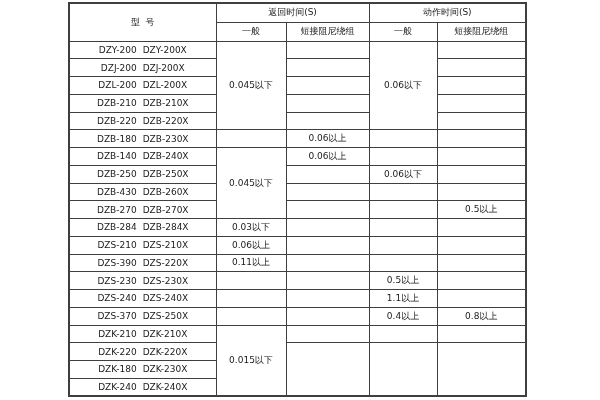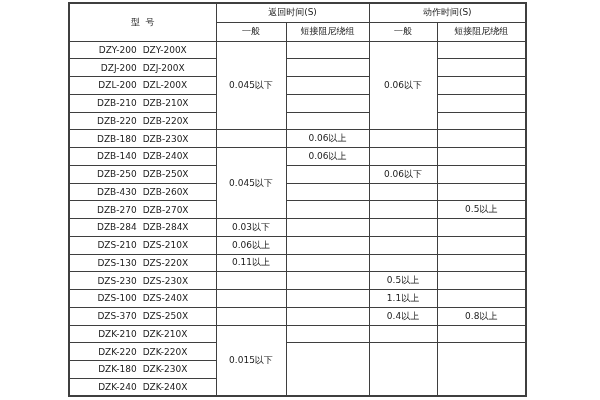--- a/index.html
+++ b/index.html
@@ -118,35 +118,35 @@
       <td></td>
     </tr>
     <tr class="brow">
       <td><div class="mwrap"><span>DZS-210</span><span>DZS-210X</span></div></td>
       <td>0.06以上</td>
       <td></td>
       <td></td>
       <td></td>
     </tr>
     <tr class="brow">
-      <td><div class="mwrap"><span>DZS-130</span><span>DZS-220X</span></div></td>
+      <td><div class="mwrap"><span>DZS-390</span><span>DZS-220X</span></div></td>
       <td>0.11以上</td>
       <td></td>
       <td></td>
       <td></td>
     </tr>
     <tr class="brow">
       <td><div class="mwrap"><span>DZS-230</span><span>DZS-230X</span></div></td>
       <td></td>
       <td></td>
       <td>0.5以上</td>
       <td></td>
     </tr>
     <tr class="brow">
-      <td><div class="mwrap"><span>DZS-100</span><span>DZS-240X</span></div></td>
+      <td><div class="mwrap"><span>DZS-240</span><span>DZS-240X</span></div></td>
       <td></td>
       <td></td>
       <td>1.1以上</td>
       <td></td>
     </tr>
     <tr class="brow">
       <td><div class="mwrap"><span>DZS-370</span><span>DZS-250X</span></div></td>
       <td></td>
       <td></td>
       <td>0.4以上</td>

